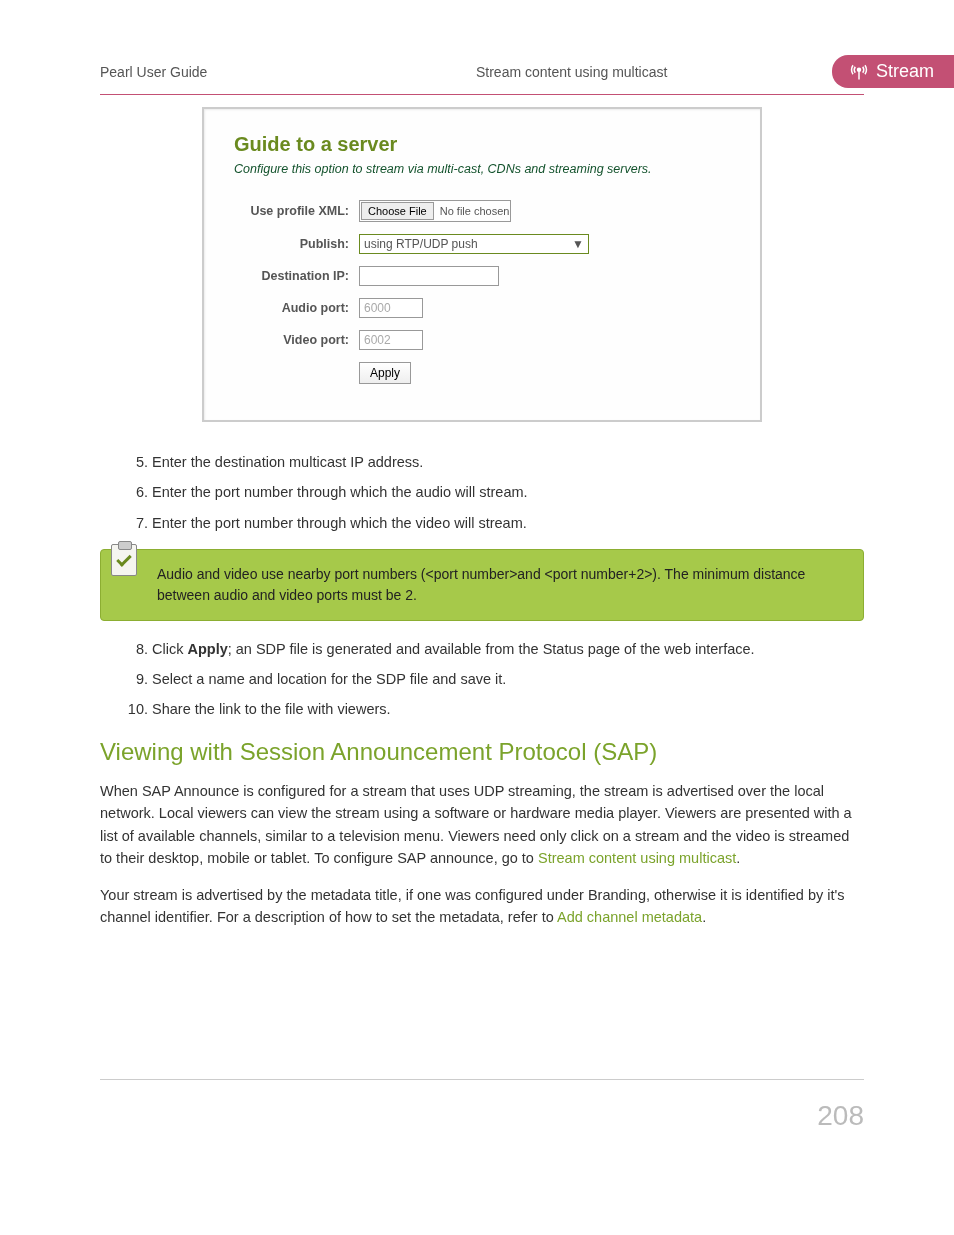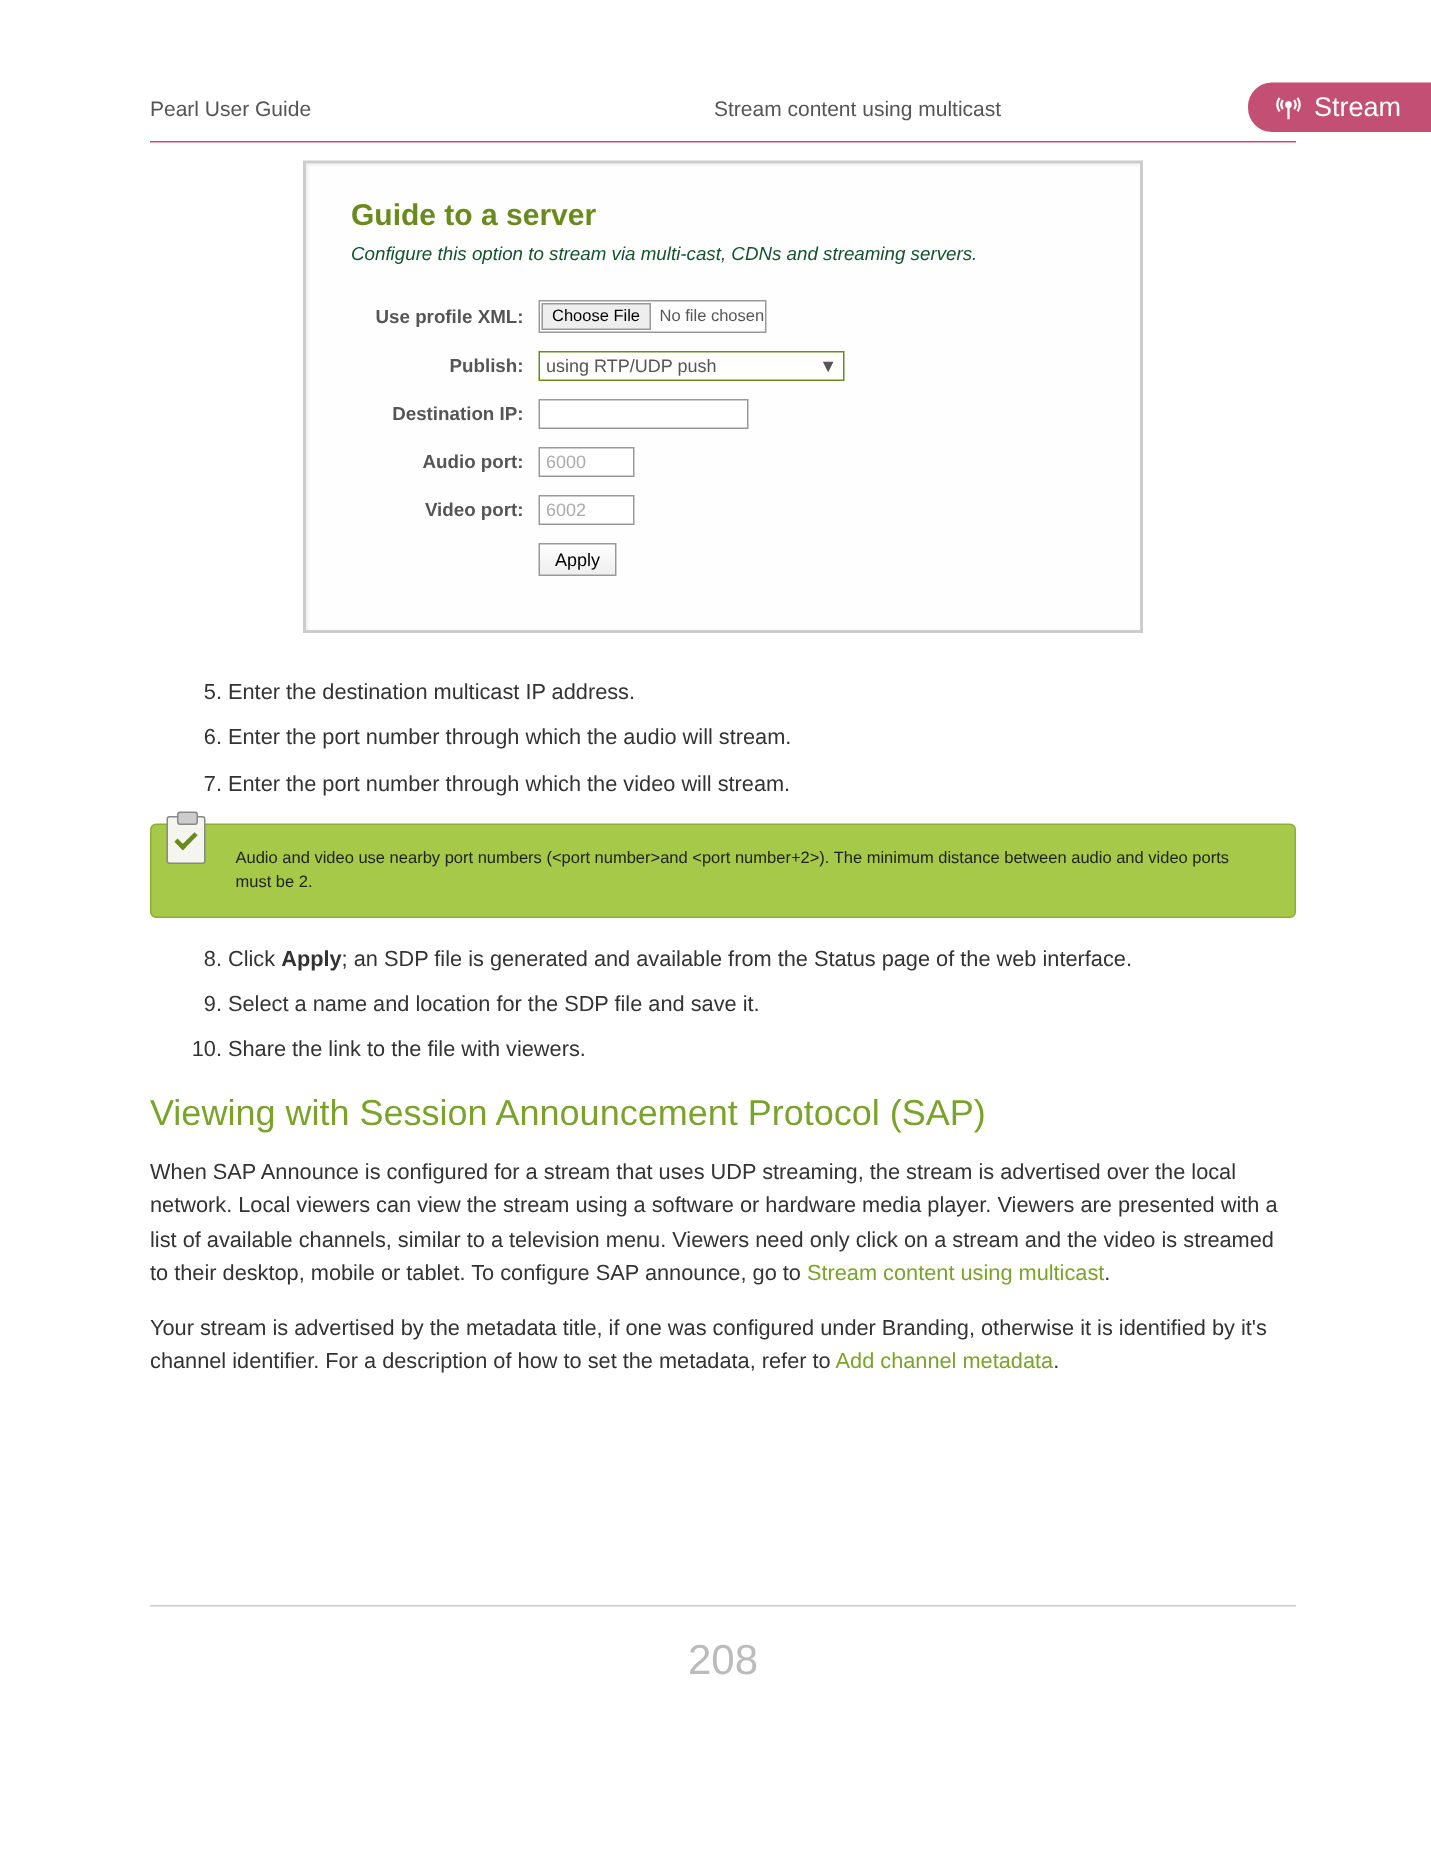--- a/index.html
+++ b/index.html
@@ -11,41 +11,41 @@
   .header-tab { background: #c35074; color: #fff; padding: 6px 20px 6px 18px; border-radius: 16px 0 0 16px; display: flex; align-items: center; gap: 8px; font-size: 18px; margin-right: -90px; }
   .header-tab svg { width: 18px; height: 18px; }
 
   .inset-box { border: 2px solid #ccc; background: #fefefe; margin: 0 auto 30px auto; width: 560px; padding: 24px 30px 24px 30px; box-shadow: inset 1px 1px 2px rgba(0,0,0,0.08); }
   .inset-title { color: #6a8a1f; font-size: 20px; font-weight: bold; font-family: Verdana, Arial, sans-serif; margin-bottom: 6px; }
   .inset-sub { font-style: italic; font-size: 12.5px; color: #14532d; font-family: Verdana, Arial, sans-serif; margin-bottom: 24px; }
   .form-row { display: flex; align-items: center; margin-bottom: 12px; font-family: Verdana, Arial, sans-serif; font-size: 12.5px; color: #555; }
   .form-label { width: 125px; text-align: right; padding-right: 10px; font-weight: bold; }
   .file-btn { border: 1px solid #999; background: #eee; font-size: 11px; padding: 2px 6px; font-family: Arial, sans-serif; }
   .file-text { font-size: 11px; color: #555; padding-left: 6px; }
-  .select-box { border: 1px solid #6a8a1f; font-size: 12px; padding: 2px 4px; width: 204px; font-family: Verdana, Arial, sans-serif; background: #fff; display: flex; justify-content: space-between; align-items: flex-start; }
+  .select-box { border: 1px solid #6a8a1f; font-size: 12px; padding: 2px 4px; width: 230px; font-family: Verdana, Arial, sans-serif; background: #fff; display: flex; justify-content: space-between; align-items: flex-start; }
   .text-input { border: 1px solid #999; font-size: 12px; padding: 2px 4px; width: 140px; font-family: Verdana, Arial, sans-serif; color: #aaa; background: #fff; }
   .text-input.small { width: 64px; }
   .apply-btn { border: 1px solid #999; background: linear-gradient(#fff,#eee); font-size: 12px; padding: 3px 10px; font-family: Verdana, Arial, sans-serif; }
 
   ol.steps { list-style: decimal; padding-left: 52px; margin-bottom: 16px; }
   ol.steps li { font-size: 14.5px; color: #333; margin-bottom: 10px; line-height: 1.4; }
   ol.steps li .b { font-weight: bold; }
 
-  .note-box { background: #a6c94a; border: 1px solid #8cae32; border-radius: 4px; padding: 14px 20px 14px 56px; position: relative; margin: 6px 0 18px 0; font-size: 11px; line-height: 1.5; color: #222; }
+  .note-box { background: #a6c94a; border: 1px solid #8cae32; border-radius: 4px; padding: 14px 20px 14px 56px; position: relative; margin: 6px 0 18px 0; font-size: 14px; line-height: 1.5; color: #222; }
   .note-icon { position: absolute; left: 10px; top: -6px; width: 30px; height: 36px; }
   .clipboard { width: 26px; height: 32px; background: #f5f5f0; border: 1px solid #888; border-radius: 2px; position: relative; }
   .clipboard::before { content: ""; position: absolute; top: -4px; left: 6px; width: 12px; height: 7px; background: #ccc; border: 1px solid #888; border-radius: 2px; }
   .check { position: absolute; left: 5px; top: 10px; width: 14px; height: 8px; border-left: 3px solid #6a8a1f; border-bottom: 3px solid #6a8a1f; transform: rotate(-45deg); }
 
   h2.section { color: #7ba32b; font-weight: 400; font-size: 24px; margin: 18px 0 14px 0; }
   p.body { font-size: 14.5px; line-height: 1.55; margin-bottom: 14px; color: #333; }
   a.link { color: #7ba32b; text-decoration: none; }
 
   .footer-line { border-top: 1px solid #ccc; margin-top: 150px; }
-  .page-num { text-align: center; color: #bbb; font-size: 28px; margin-top: 20px; }
+  .page-num { text-align: right; color: #bbb; font-size: 28px; margin-top: 20px; }
 </style>
 </head>
 <body>
 
 <div class="page">
   <div class="header-row">
     <div class="header-left">Pearl User Guide</div>
     <div class="header-center">Stream content using multicast</div>
     <div class="header-tab">
       <svg viewBox="0 0 24 24" fill="none" stroke="#fff" stroke-width="2">

